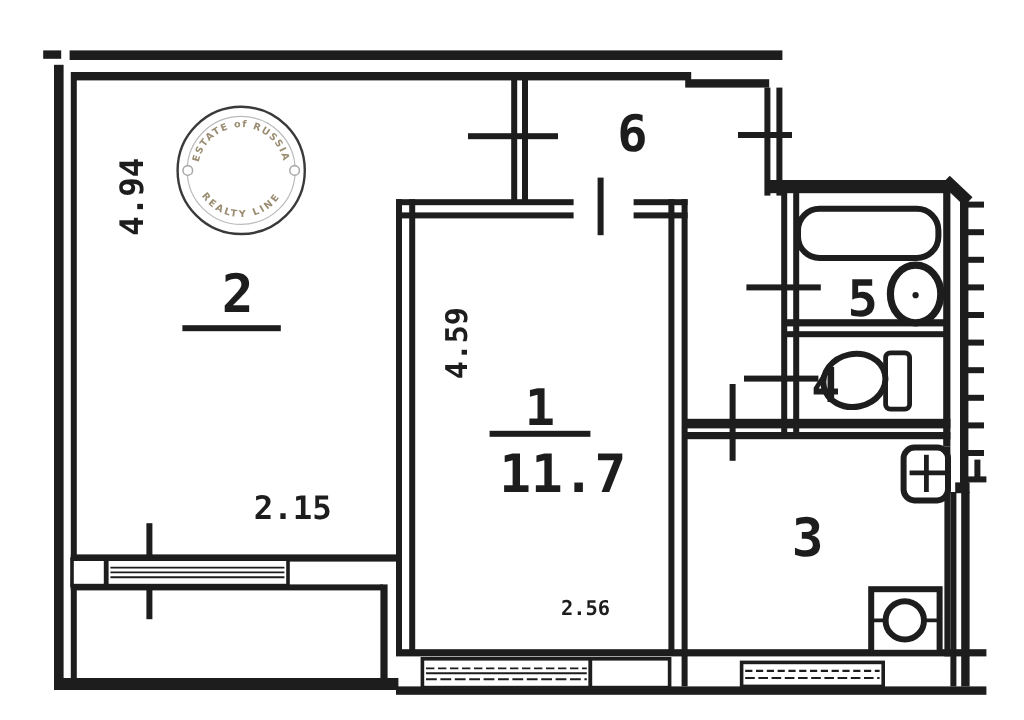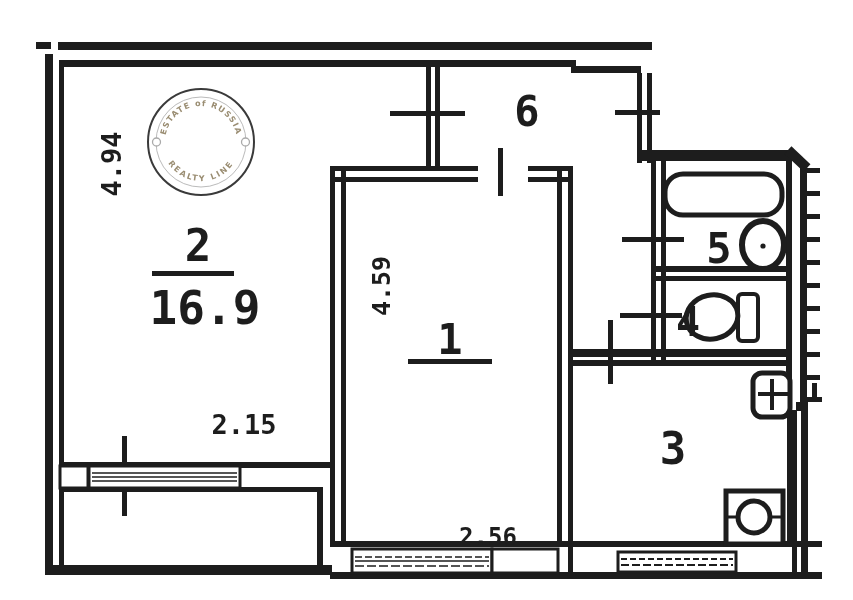--- a/index.html
+++ b/index.html
@@ -132,34 +132,34 @@
 
     <g>
       <rect x="726" y="491" width="57" height="53" fill="#fff" stroke="#1d1d1d" stroke-width="5"></rect>
       <line x1="726" y1="517" x2="783" y2="517" stroke="#1d1d1d" stroke-width="3"></line>
       <circle cx="754" cy="517" r="16" fill="#fff" stroke="#1d1d1d" stroke-width="5"></circle>
     </g>
   </svg>
 
   <div class="lbl" style="left:198px;top:246px;font-size:44px;">2</div>
   <div class="fracline" style="left:152px;top:271px;width:82px;height:5px;"></div>
-  <div class="lbl" style="left:205px;top:308px;font-size:46px;">16.9</div>
 
   <div class="lbl" style="left:450px;top:340px;font-size:42px;">1</div>
   <div class="fracline" style="left:408px;top:359px;width:84px;height:5px;"></div>
+  <div class="lbl" style="left:469px;top:396px;font-size:44px;">11.7</div>
 
   <div class="lbl" style="left:527px;top:112px;font-size:42px;">6</div>
   <div class="lbl" style="left:719px;top:249px;font-size:42px;">5</div>
   <div class="lbl" style="left:688px;top:322px;font-size:40px;">4</div>
   <div class="lbl" style="left:673px;top:449px;font-size:44px;">3</div>
 
   <div class="lbl rot" style="left:111px;top:164px;font-size:27px;">4.94</div>
   <div class="lbl rot" style="left:381px;top:286px;font-size:25px;">4.59</div>
   <div class="lbl" style="left:244px;top:424px;font-size:27px;">2.15</div>
-  <div class="lbl" style="left:488px;top:537px;font-size:24px;">2.56</div>
+  <div class="lbl" style="left:488px;top:508px;font-size:17px;">2.56</div>
 
   <div class="wm">
     <svg width="110" height="110" viewBox="0 0 110 110">
       <circle cx="55" cy="55" r="53" fill="rgba(255,255,255,0.95)" stroke="#3a3a3a" stroke-width="2"></circle>
       <circle cx="55" cy="55" r="45" fill="none" stroke="#bbbbbb" stroke-width="1"></circle>
       <circle cx="10.5" cy="55" r="4" fill="#fff" stroke="#aaaaaa" stroke-width="1.3"></circle>
       <circle cx="99.5" cy="55" r="4" fill="#fff" stroke="#aaaaaa" stroke-width="1.3"></circle>
       <defs>
         <path id="arcTop" d="M 19 55 A 36 36 0 0 1 91 55"></path>
         <path id="arcBot" d="M 16 55 A 39 39 0 0 0 94 55"></path>

